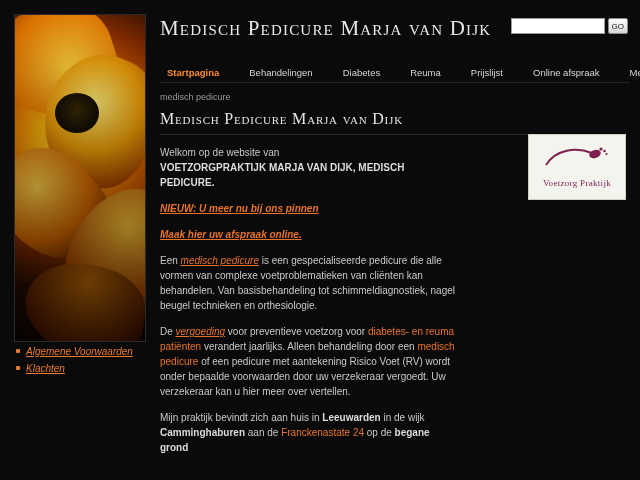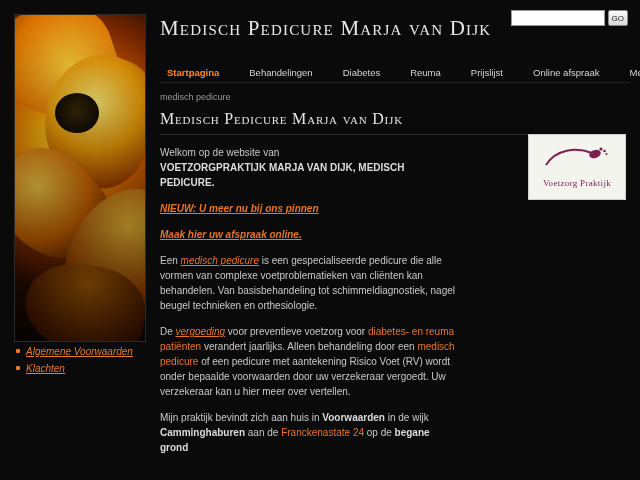--- a/index.html
+++ b/index.html
@@ -36,21 +36,21 @@
     text-decoration:underline;margin:0 0 6px 10px;position:relative;
   }
   .side-link .bullet{position:absolute;left:-10px;top:3px;width:4px;height:4px;background:#e87a2b;border-radius:1px;}
 
   
   .site-title{
     position:absolute;left:160px;top:16px;
     font-variant:small-caps;font-size:21px;letter-spacing:1.2px;
     color:#e8e8e8;font-family:"Liberation Serif",serif;
   }
-  .search-box{position:absolute;right:12px;top:10px;display:flex;align-items:center;}
+  .search-box{position:absolute;right:12px;top:18px;display:flex;align-items:center;}
   .search-input{
     width:86px;height:14px;border:1px solid #9b9b9b;background:#fff;
     font-size:9px;padding:0 3px;color:#333;
   }
   .search-go{
     margin-left:3px;height:16px;min-width:20px;font-size:8px;
     background:linear-gradient(#fdfdfd,#d7d7d7);border:1px solid #8a8a8a;
     color:#222;border-radius:2px;cursor:pointer;padding:0 3px;
   }
 
@@ -178,19 +178,19 @@
 
       <p>
         <span>Een </span><a href="#" class="link-orange-u">medisch pedicure</a><span> is een gespecialiseerde pedicure die alle vormen van complexe voetproblematieken van cliënten kan behandelen. Van basisbehandeling tot schimmeldiagnostiek, nagel beugel technieken en orthesiologie.</span>
       </p>
 
       <p>
         <span>De </span><a href="#" class="link-orange-u">vergoeding</a><span> voor preventieve voetzorg voor </span><span class="orange">diabetes- en reuma patiënten</span><span> verandert jaarlijks. Alleen behandeling door een </span><span class="orange">medisch pedicure</span><span> of een pedicure met aantekening Risico Voet (RV) wordt onder bepaalde voorwaarden door uw verzekeraar vergoedt. Uw verzekeraar kan u hier meer over vertellen.</span>
       </p>
 
       <p>
-        <span>Mijn praktijk bevindt zich aan huis in </span><span class="bold">Voorwaarden</span><span> in de wijk </span><span class="bold">Camminghaburen</span><span> aan de </span><span class="orange">Franckenastate 24</span><span> op de </span><span class="bold">begane grond</span>
+        <span>Mijn praktijk bevindt zich aan huis in </span><span class="bold">Leeuwarden</span><span> in de wijk </span><span class="bold">Camminghaburen</span><span> aan de </span><span class="orange">Franckenastate 24</span><span> op de </span><span class="bold">begane grond</span>
       </p>
 
     </div>
   </div>
 
 </div>
 
 </body></html>

